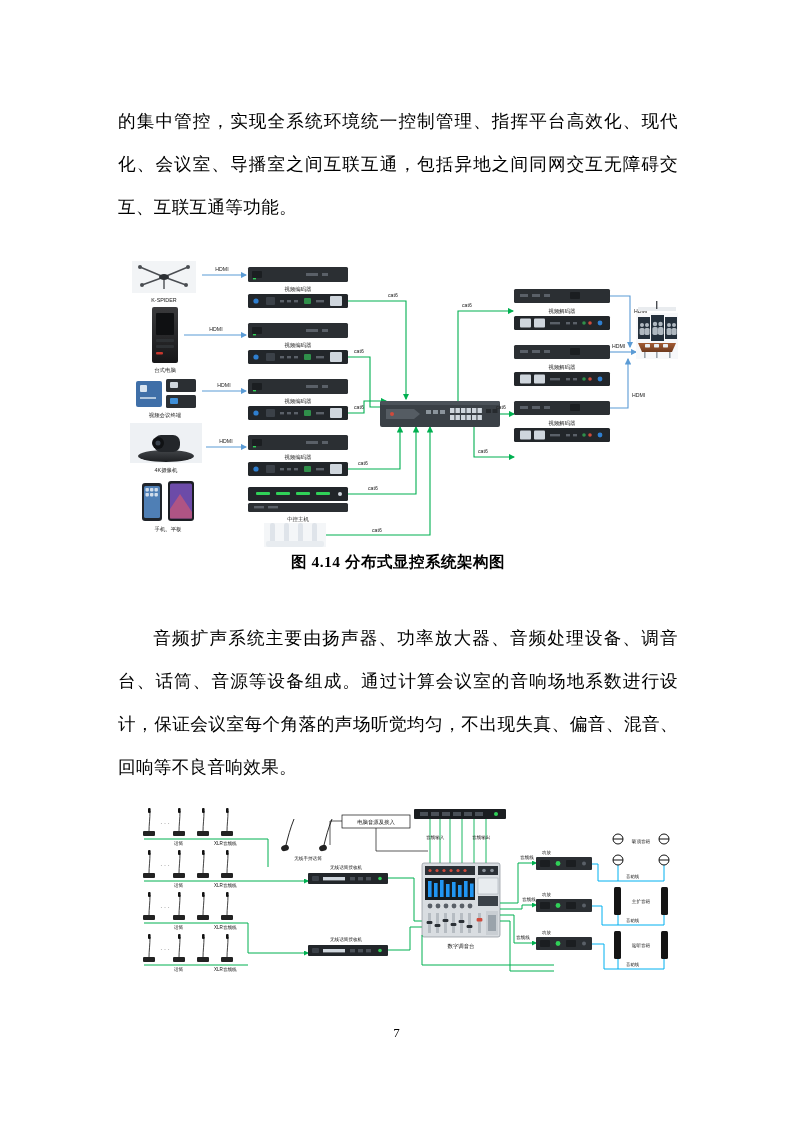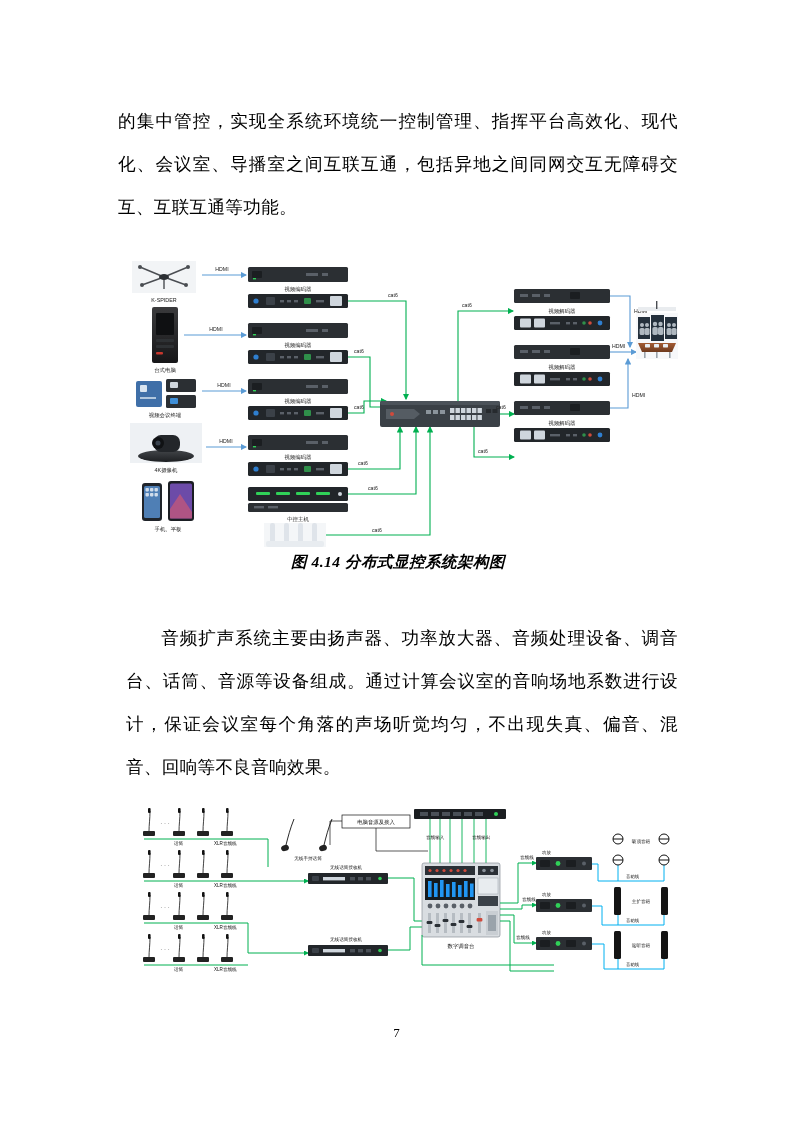--- a/index.html
+++ b/index.html
@@ -26,38 +26,37 @@
     width: 560px;
   }
   .para {
     font-size: 17.6px;
     line-height: 43px;
     text-align: justify;
     text-justify: inter-ideograph;
     letter-spacing: 0.3px;
     margin: 0;
   }
-  .para-indent { text-indent: 2em; margin-left: 8px; }
+  .para-indent { text-indent: 2em; }
 
   .heading {
     font-family: "Liberation Sans", "DejaVu Sans", sans-serif;
     font-size: 16.5px;
     line-height: 30px;
     margin: 0;
     font-weight: normal;
     color: #000;
   }
   .fig-caption {
     font-size: 15.5px;
     font-weight: bold;
     text-align: center;
     line-height: 22px;
     margin: 0;
     letter-spacing: 0.5px;
-    font-style: italic;
   }
   .page-number {
     position: absolute;
     left: 0; right: 0;
     top: 1025px;
     text-align: center;
     font-size: 13px;
   }
 
   

